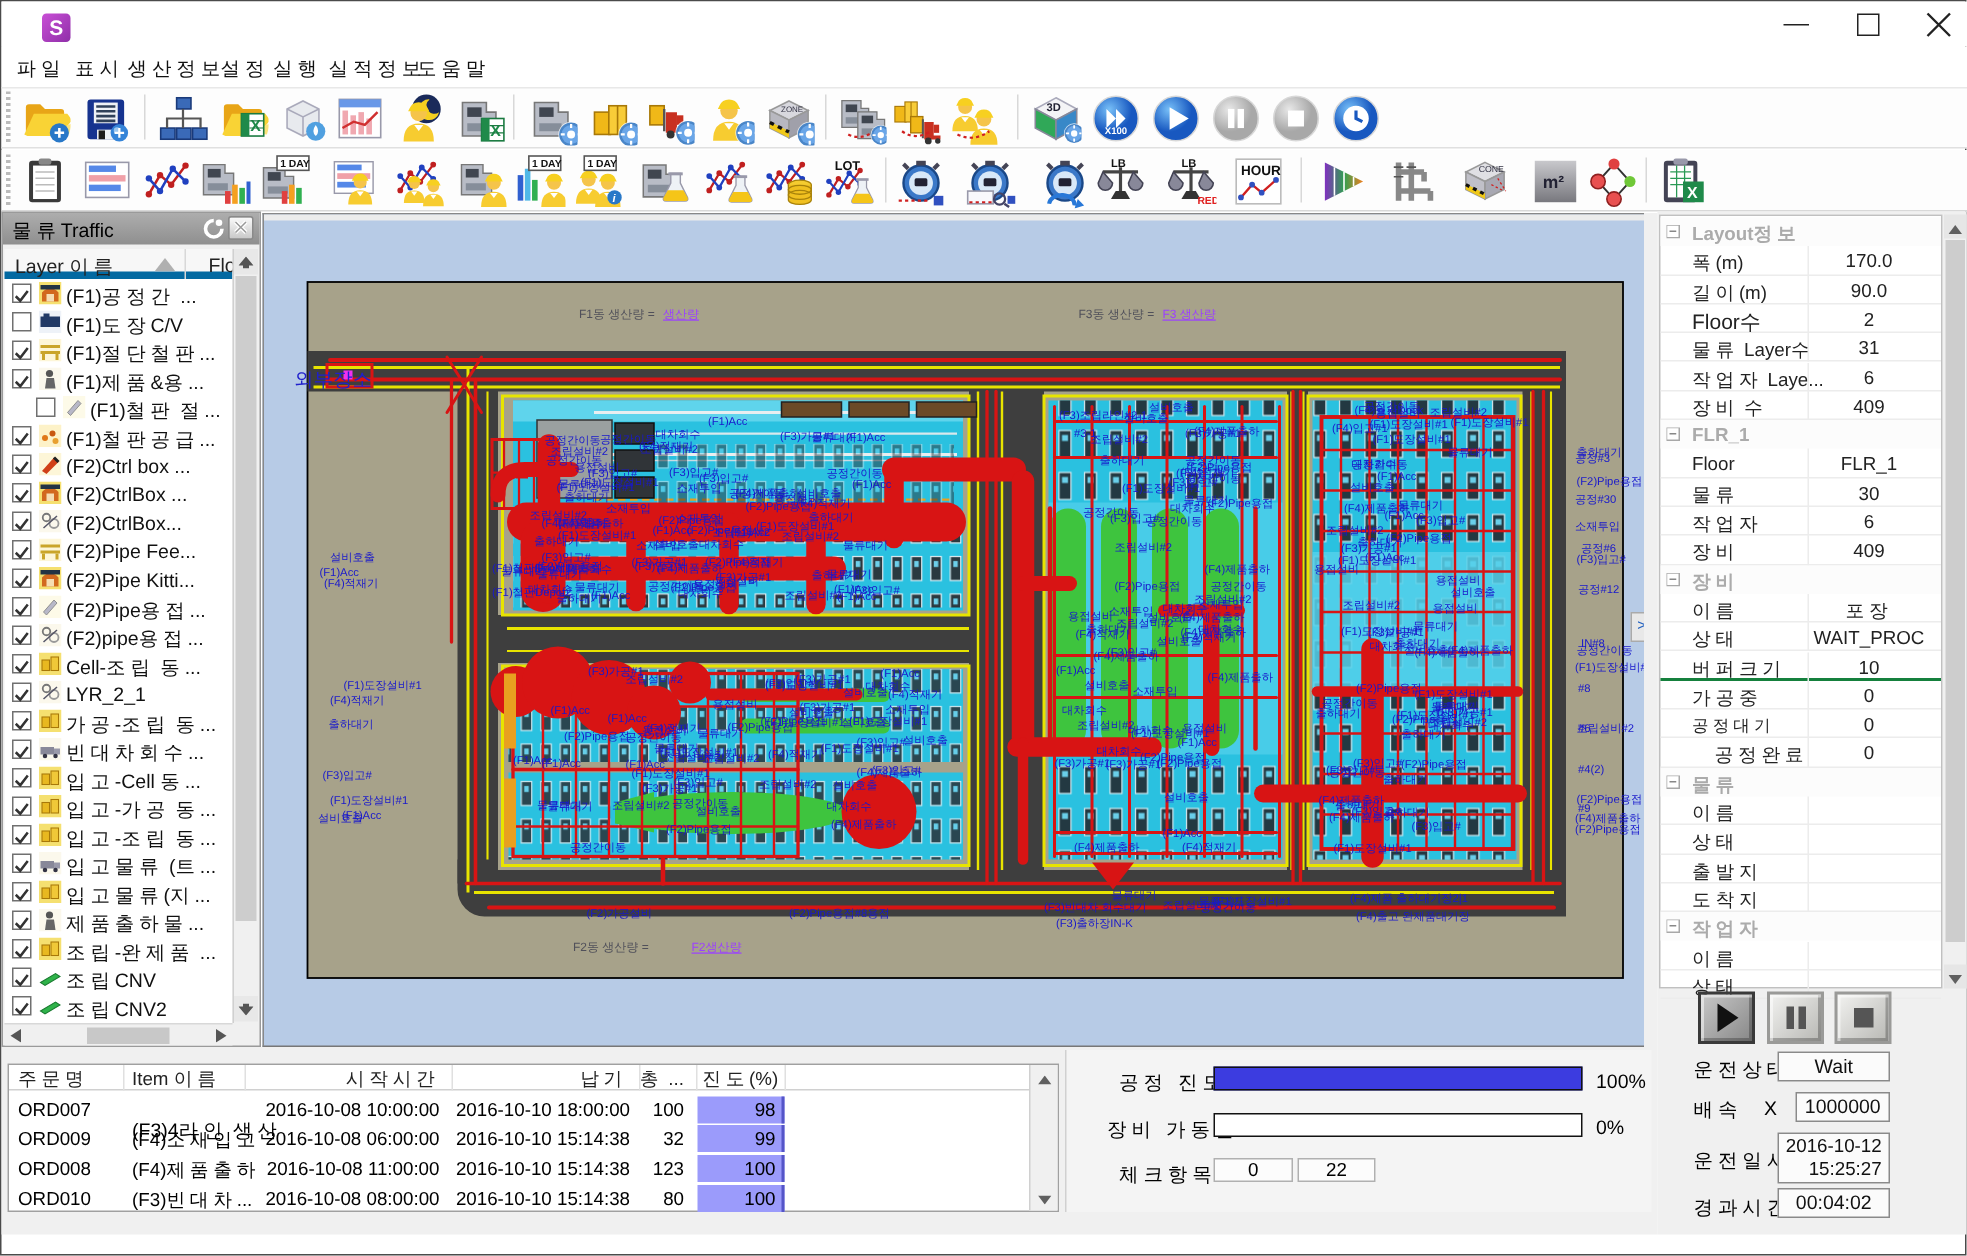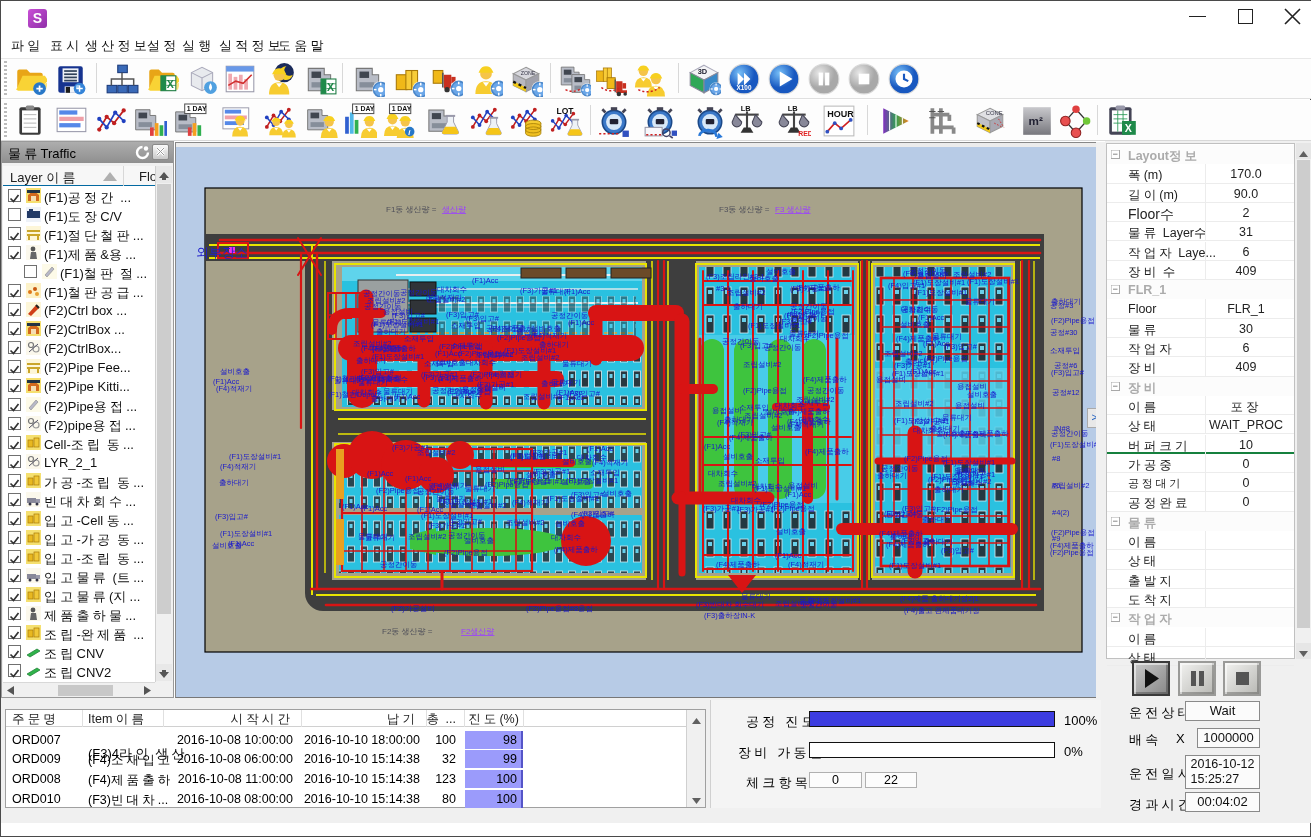--- a/index.html
+++ b/index.html
@@ -530,21 +530,21 @@
           <path d="M7.5,2 a5.5,5.5 0 1 0 5.5,5.5" fill="none" stroke="#fff" stroke-width="2.4"></path>
           <circle cx="11" cy="3.5" r="2.2" fill="#fff"></circle>
         </svg>
    <div class="abs" style="left:150px;top:2px;width:17px;height:16px;background:linear-gradient(#fafafa,#c9c9c9);border:1px solid #8a8a8a;border-radius:2px">
      <svg width="15" height="14">
             <path d="M4,3 L11,10 M11,3 L4,10" stroke="#fff" stroke-width="2.6"></path>
             <path d="M4,3 L11,10 M11,3 L4,10" stroke="#9a9a9a" stroke-width="1"></path>
           </svg>
    </div>
  </div>
- <div class="abs" style="left:1px;top:24px;width:152px;height:20px;background:#f7f7f7;border-bottom:1px solid #0369a1">
+ <div class="abs" style="left:1px;top:24px;width:152px;height:20px;background:#f7f7f7;border-bottom:5px solid #0369a1">
    <span class="abs" style="left:7px;top:3px;font-size:13px;color:#222">Layer <span class="k">이름</span></span>
    <svg class="abs" style="left:100px;top:6px" width="14" height="9">
           <path d="M7,0 L14,9 L0,9 Z" fill="#b0b0b0"></path>
         </svg>
    <div class="abs" style="left:120px;top:0;width:1px;height:20px;background:#d8d8d8"></div>
    <span class="abs" style="left:136px;top:3px;font-size:13px;color:#222">Flo</span>
  </div>
  <div class="abs" style="left:1px;top:44px;width:152px;height:496px;background:#fff" id="layerlist"></div>
  <div class="abs" style="left:153px;top:24px;width:17px;height:516px;background:#f0f0f0;border-left:1px solid #d0d0d0">
    <div style="position:absolute;left:0;top:0;width:16px;height:17px;background:#e8e8e8;text-align:center"><svg width="10" height="8" style="margin-top:4px">
@@ -1428,21 +1428,21 @@
           <span class="abs" style="left:21px;top:3px;font-size:12.5px;color:#222;white-space:nowrap"><span class="k">가공중</span></span>
           <div class="abs" style="left:98px;top:0;width:1px;height:19.3px;background:#ececec"></div>
           <div class="abs" style="left:99px;top:3px;width:80px;text-align:center;font-size:12.5px;color:#222;white-space:nowrap">0</div>
         </div>
         <div class="abs" style="left:0;top:329.1px;width:187px;height:19.3px;border-bottom:1px solid #ececec">
           <span class="abs" style="left:21px;top:3px;font-size:11px;color:#222;white-space:nowrap"><span class="k">공정대기</span></span>
           <div class="abs" style="left:98px;top:0;width:1px;height:19.3px;background:#ececec"></div>
           <div class="abs" style="left:99px;top:3px;width:80px;text-align:center;font-size:12.5px;color:#222;white-space:nowrap">0</div>
         </div>
         <div class="abs" style="left:0;top:348.4px;width:187px;height:19.3px;border-bottom:1px solid #ececec">
-          <span class="abs" style="left:21px;top:3px;font-size:12.5px;color:#222;white-space:nowrap"><span class="k">공정완료</span></span>
+          <span class="abs" style="left:36px;top:3px;font-size:12.5px;color:#222;white-space:nowrap"><span class="k">공정완료</span></span>
           <div class="abs" style="left:98px;top:0;width:1px;height:19.3px;background:#ececec"></div>
           <div class="abs" style="left:99px;top:3px;width:80px;text-align:center;font-size:12.5px;color:#222;white-space:nowrap">0</div>
         </div>
         <div class="abs" style="left:0;top:367.7px;width:187px;height:19.3px;background:#fcfcfc">
           <svg class="abs" style="left:4px;top:5px" width="9" height="9">
             <rect x="0" y="0" width="8.5" height="8.5" fill="#fff" stroke="#a8a8a8"></rect>
             <line x1="2" y1="4.2" x2="6.5" y2="4.2" stroke="#888"></line>
           </svg>
           <span class="abs" style="left:21px;top:3px;font-size:12.5px;font-weight:bold;color:#ababab;white-space:nowrap"><span class="k">물류</span></span>
         </div>
@@ -1502,21 +1502,21 @@
         </svg></div>
       <div class="abs" style="left:118px;top:520px;width:38px;height:35px;background:linear-gradient(135deg,#f2f2f0,#b8b8b4);border:2px solid #9a9a98;box-shadow:inset 2px 2px 0 rgba(255,255,255,.5), inset -2px -2px 0 rgba(0,0,0,.25)"><svg width="34" height="31">
           <rect x="11" y="9" width="13" height="13" fill="#555"></rect>
         </svg></div>
       <span class="abs k" style="left:24px;top:563px;font-size:13px">운전상태</span>
       <div class="abs" style="left:80px;top:560px;width:75px;height:20px;background:#fbfbfb;border:1px solid #8a8a8a;display:flex;align-items:center;justify-content:center;font-size:13px;color:#111;text-align:center;line-height:1.2">Wait</div>
       <span class="abs k" style="left:24px;top:590px;font-size:13px">배속</span>
       <span class="abs" style="left:71px;top:590px;font-size:13px">X</span>
       <div class="abs" style="left:92px;top:587px;width:63px;height:20px;background:#fbfbfb;border:1px solid #8a8a8a;display:flex;align-items:center;justify-content:center;font-size:13px;color:#111;text-align:center;line-height:1.2">1000000</div>
       <span class="abs k" style="left:24px;top:624px;font-size:13px">운전일시</span>
-      <div class="abs" style="left:80px;top:614px;width:75px;height:34px;background:#fbfbfb;border:1px solid #8a8a8a;display:flex;align-items:center;justify-content:center;font-size:12.5px;color:#111;text-align:left;line-height:1.2">2016-10-12<br>15:25:27</div>
+      <div class="abs" style="left:80px;top:614px;width:75px;height:34px;background:#fbfbfb;border:1px solid #8a8a8a;display:flex;align-items:center;justify-content:center;font-size:12.5px;color:#111;text-align:right;line-height:1.2">2016-10-12<br>15:25:27</div>
       <span class="abs k" style="left:24px;top:655px;font-size:13px">경과시간</span>
       <div class="abs" style="left:80px;top:651px;width:75px;height:20px;background:#fbfbfb;border:1px solid #8a8a8a;display:flex;align-items:center;justify-content:center;font-size:13px;color:#111;text-align:center;line-height:1.2">00:04:02</div>
     </div>
     <div class="abs" style="left:0;top:697px;width:1104px;height:125px;background:#f0f0f0">
       <div class="abs" style="left:4px;top:11px;width:701px;height:99px;background:#fff;border:1px solid #a0a0a0">
         <div class="abs" style="left:0;top:0;width:680px;height:17px;border-bottom:1px solid #d0d0d0">
           <span class="abs" style="left:6px;top:1px;font-size:12.5px;color:#222;white-space:nowrap"><span class="k">주문명</span></span>
           <span class="abs" style="left:82px;top:1px;font-size:12.5px;color:#222;white-space:nowrap">Item <span class="k">이름</span></span>
           <div class="abs" style="left:76px;top:0;width:1px;height:17px;background:#e0e0e0"></div>
           <span class="abs" style="left:157px;width:130px;text-align:right;top:1px;font-size:12.5px;color:#222;white-space:nowrap"><span class="k">시작시간</span></span>

